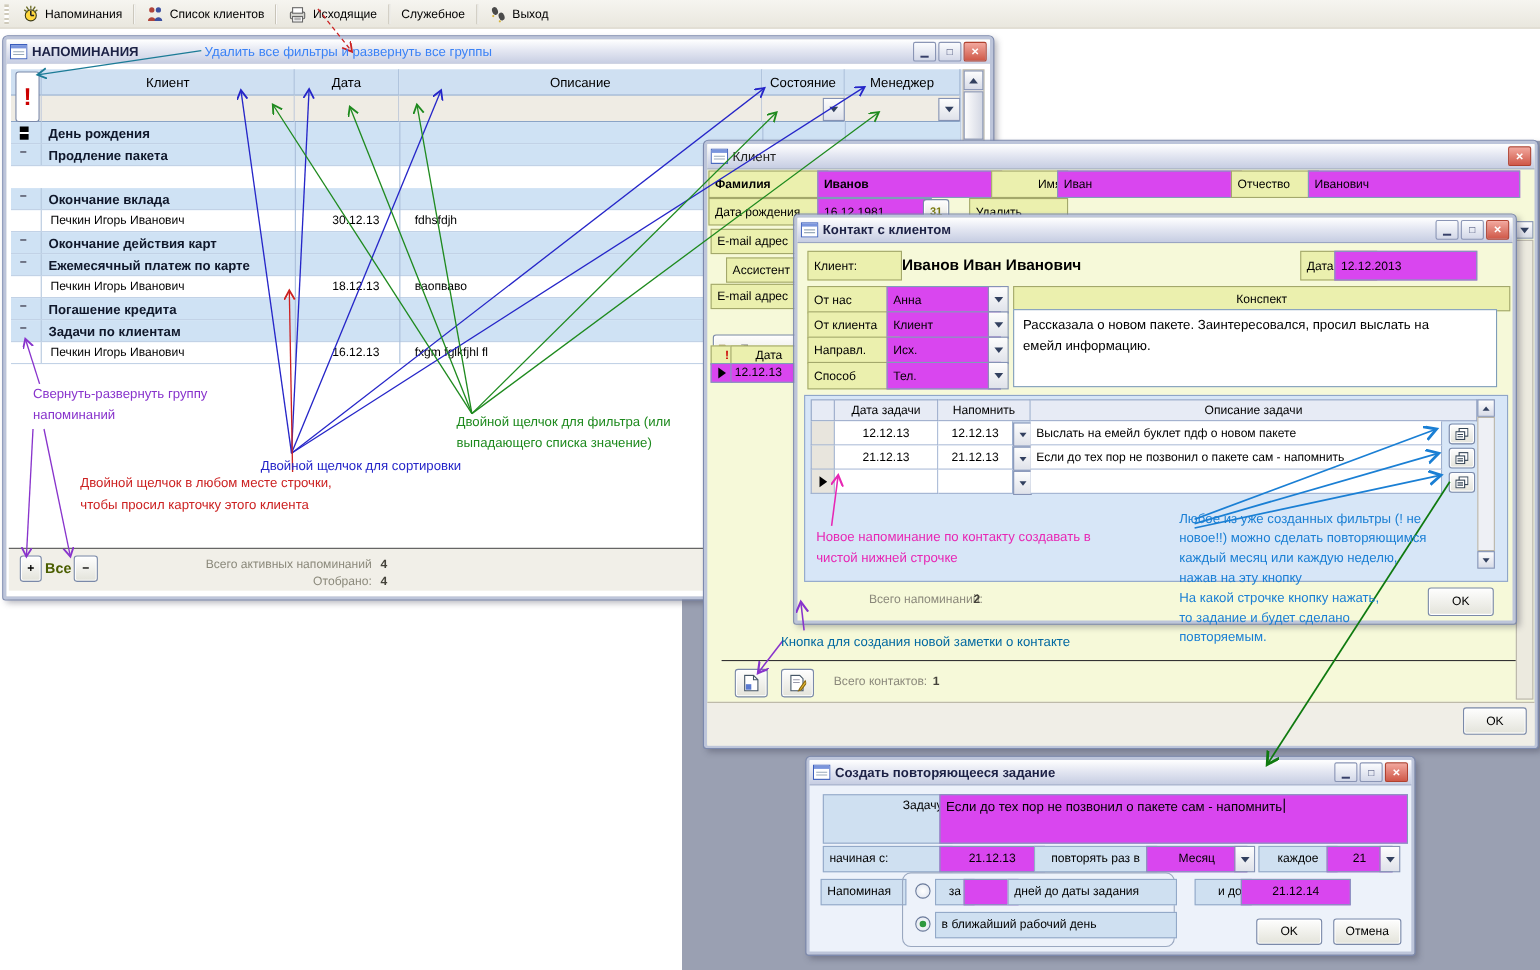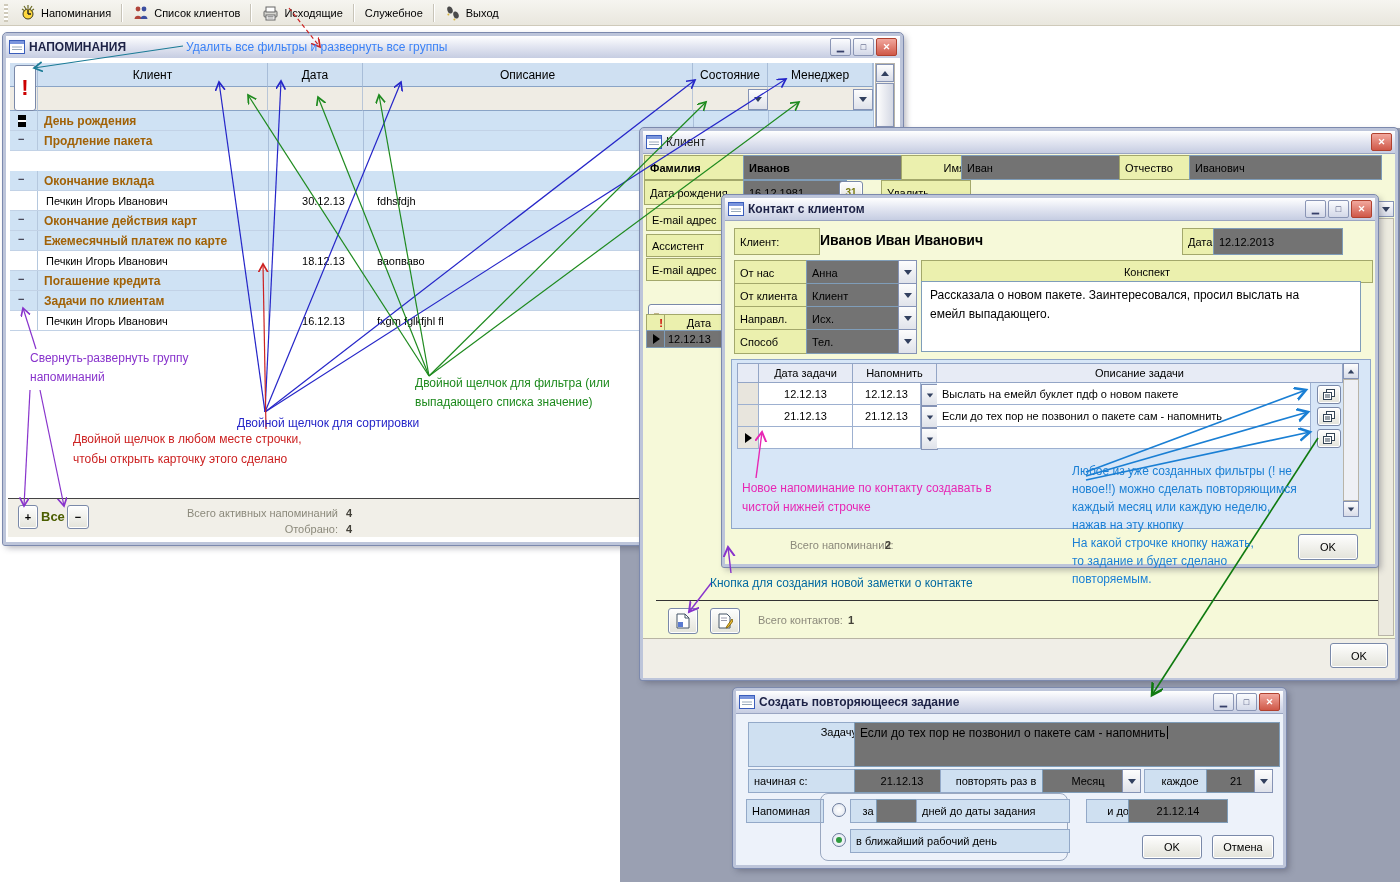--- a/index.html
+++ b/index.html
@@ -14,42 +14,42 @@
         display:flex;align-items:center;padding:0 3px;border-bottom:1px solid #9aa5c2;}
   .ttext{font-size:12px;font-weight:bold;color:#1c2145;margin-left:4px;white-space:nowrap;}
   .tbtns{margin-left:auto;display:flex;gap:2px;}
   .tbtn{width:19px;height:16px;border:1px solid #8a95b5;border-radius:2px;
         background:linear-gradient(#fbfcfe,#d3d8e8);display:flex;align-items:center;justify-content:center;
         font-weight:bold;font-size:9px;color:#37406a;line-height:1;}
   .tbtn.close{background:linear-gradient(#f2a89e,#cf5848);color:#fff;border-color:#b0412f;}
   
   .lbl{position:absolute;background:#ebf0ae;border:1px solid #a3a86b;display:flex;align-items:center;
        padding:0 5px;font-size:11px;overflow:hidden;white-space:nowrap;}
-  .fld{position:absolute;background:#737373;border:1px solid #7f9db9;display:flex;align-items:center;
+  .fld{position:absolute;background:#d946ef;border:1px solid #7f9db9;display:flex;align-items:center;
        padding:0 5px;font-size:11px;overflow:hidden;white-space:nowrap;}
   .btn{position:absolute;background:linear-gradient(#fefefe,#e3e3da);border:1px solid #7a89a9;border-radius:3px;
        display:flex;align-items:center;justify-content:center;font-size:11px;box-shadow:inset 0 0 0 1px #fff;}
   .dd{position:absolute;background:linear-gradient(#fdfdfd,#dfe2ea);border:1px solid #8593b5;
       display:flex;align-items:center;justify-content:center;}
   .tri-dn{width:0;height:0;border-left:4px solid transparent;border-right:4px solid transparent;border-top:5px solid #32405f;}
   .tri-up{width:0;height:0;border-left:4px solid transparent;border-right:4px solid transparent;border-bottom:5px solid #32405f;}
   .blbl{background:#cfe0f1;border:1px solid #93a9c8;}
   .caret{display:inline-block;width:1px;height:13px;background:#000;margin-left:1px;vertical-align:middle;}
   .ann{position:absolute;font-size:12px;z-index:11;white-space:nowrap;line-height:19px;}
   .radio{position:absolute;width:12px;height:12px;border-radius:50%;border:1px solid #6a7a9a;
          background:radial-gradient(#fff,#dde3ee);}
   .radio.sel::after{content:"";position:absolute;left:3px;top:3px;width:6px;height:6px;border-radius:50%;background:#2f9a3f;}
   
   .hcell{position:absolute;background:#cfe0f2;border-right:1px solid #a8bdd8;border-bottom:1px solid #8aa4c6;
          display:flex;align-items:center;justify-content:center;font-size:12px;height:24px;box-sizing:border-box;}
   .fcell{position:absolute;background:#efece4;border-right:1px solid #b9c6d8;border-bottom:1px solid #8aa4c6;height:24px;box-sizing:border-box;}
   .trow{position:absolute;left:4px;width:863px;height:20px;border-bottom:1px solid #c2d2e6;box-sizing:border-box;display:flex;}
   .trow.grp{background:#cfe2f4;}
   .trow .gut{width:28px;border-right:1px solid #b5c8de;box-sizing:border-box;position:relative;}
-  .grplab{font-weight:bold;font-size:12px;color:#a16207;padding-left:6px;display:flex;align-items:center;}
+  .grplab{font-weight:bold;font-size:12px;color:#0f172a;padding-left:6px;display:flex;align-items:center;}
   .c-client{width:230px;padding-left:8px;display:flex;align-items:center;}
   .c-date{width:95px;justify-content:center;display:flex;align-items:center;}
   .c-desc{width:330px;padding-left:6px;display:flex;align-items:center;}
   .vline{position:absolute;width:1px;background:#aabfda;z-index:1;}
   .minus-mark{position:absolute;left:8px;top:2px;font-weight:bold;color:#445;}
   
   .tth{position:absolute;background:#e7ebf5;border:1px solid #93a5c6;border-left:none;box-sizing:border-box;
        display:flex;align-items:center;justify-content:center;font-size:11px;height:20px;}
   .ttc{position:absolute;background:#fff;border-right:1px solid #9db0d0;border-bottom:1px solid #9db0d0;
        box-sizing:border-box;display:flex;align-items:center;font-size:11px;height:22px;overflow:hidden;white-space:nowrap;}
@@ -273,21 +273,21 @@
     <div class="fld" style="left:318px;top:24px;width:156px;height:23px;">Иван</div>
     <div class="lbl" style="left:476px;top:24px;width:68px;height:23px;">Отчество</div>
     <div class="fld" style="left:546px;top:24px;width:181px;height:23px;">Иванович</div>
 
     <div class="lbl" style="left:1px;top:49px;width:97px;height:23px;">Дата рождения</div>
     <div class="fld" style="left:100px;top:49px;width:92px;height:23px;">16.12.1981</div>
     <div class="btn" style="left:196px;top:50px;width:22px;height:20px;color:#7a7a10;font-size:10px;font-weight:bold;">31</div>
     <div class="lbl" style="left:238px;top:49px;width:78px;height:23px;">Удалить</div>
 
     <div class="lbl" style="left:3px;top:77px;width:76px;height:21px;">E-mail адрес</div>
-    <div class="lbl" style="left:3px;top:103px;width:76px;height:21px;">Ассистент</div>
+    <div class="lbl" style="left:17px;top:103px;width:76px;height:21px;">Ассистент</div>
     <div class="lbl" style="left:3px;top:127px;width:76px;height:21px;">E-mail адрес</div>
     <div class="btn" style="left:5px;top:153px;width:74px;height:25px;justify-content:flex-start;padding:0 4px;gap:4px;overflow:hidden;margin-top:20px;">
       <svg width="16" height="12" viewBox="0 0 16 12">
         <path d="M1 2 L6 2 L7.5 4 L15 4 L15 11 L1 11 Z" fill="#f2cd4e" stroke="#8a7220"></path>
         <path d="M1 5 L15 5 L15 11 L1 11 Z" fill="#f8e08a" stroke="#8a7220"></path>
       </svg>
       <span style="white-space:nowrap;">Продукт</span>
     </div>
 
     <div class="lbl" style="left:3px;top:183px;width:18px;height:16px;justify-content:center;color:#c00;font-weight:bold;">!</div>
@@ -365,21 +365,21 @@
       </div>
 
     <div class="lbl" style="left:9px;top:131px;width:72px;height:23px;">Способ</div>
     <div class="fld" style="left:81px;top:131px;width:92px;height:23px;">Тел.</div>
     <div class="dd" style="left:173px;top:131px;width:17px;height:23px;">
         <div class="tri-dn"></div>
       </div>
 
     <div class="lbl" style="left:196px;top:62px;width:440px;height:21px;justify-content:center;">Конспект</div>
     <div class="abs" style="left:196px;top:83px;width:440px;height:71px;background:#fff;border:1px solid #7f9db9;box-sizing:border-box;padding:4px 8px;">
-      <div style="width:396px;font-size:12px;line-height:19px;white-space:normal;">Рассказала о новом пакете. Заинтересовался, просил выслать на емейл выпадающего.</div>
+      <div style="width:396px;font-size:12px;line-height:19px;white-space:normal;">Рассказала о новом пакете. Заинтересовался, просил выслать на емейл информацию.</div>
     </div>
 
     <div class="abs" style="left:6px;top:161px;width:640px;height:170px;background:#d7e6f7;border:1px solid #8fa6c8;box-sizing:border-box;"></div>
 
     <div class="tth" style="left:12px;top:165px;width:22px;border-left:1px solid #93a5c6;"></div>
     <div class="tth" style="left:34px;top:165px;width:94px;">Дата задачи</div>
     <div class="tth" style="left:128px;top:165px;width:84px;">Напомнить</div>
     <div class="tth" style="left:212px;top:165px;width:406px;">Описание задачи</div>
 
     <div class="ttc gutc" style="left:12px;top:185px;width:22px;border-left:1px solid #9db0d0;"></div>
@@ -563,21 +563,21 @@
     <div>Свернуть-развернуть группу</div>
       <div>напоминаний</div>
   </div>
   <div class="ann" style="left:237px;top:414px;color:#2525c8;">Двойной щелчок для сортировки</div>
   <div class="ann" style="left:415px;top:374px;color:#1e8a1e;">
     <div>Двойной щелчок для фильтра (или</div>
       <div>выпадающего списка значение)</div>
   </div>
   <div class="ann" style="left:73px;top:429px;color:#cc2222;line-height:20px;">
     <div>Двойной щелчок в любом месте строчки,</div>
-      <div>чтобы открыть карточку этого сделано</div>
+      <div>чтобы просил карточку этого клиента</div>
   </div>
   <div class="ann" style="left:742px;top:479px;color:#e727b4;">
     <div>Новое напоминание по контакту создавать в</div>
       <div>чистой нижней строчке</div>
   </div>
   <div class="ann" style="left:1072px;top:462px;color:#1a7fd4;line-height:18px;">
     <div>Любое из уже созданных фильтры (! не</div>
       <div>новое!!) можно сделать повторяющимся</div>
     <div>каждый месяц или каждую неделю,</div>
       <div>нажав на эту кнопку</div>

